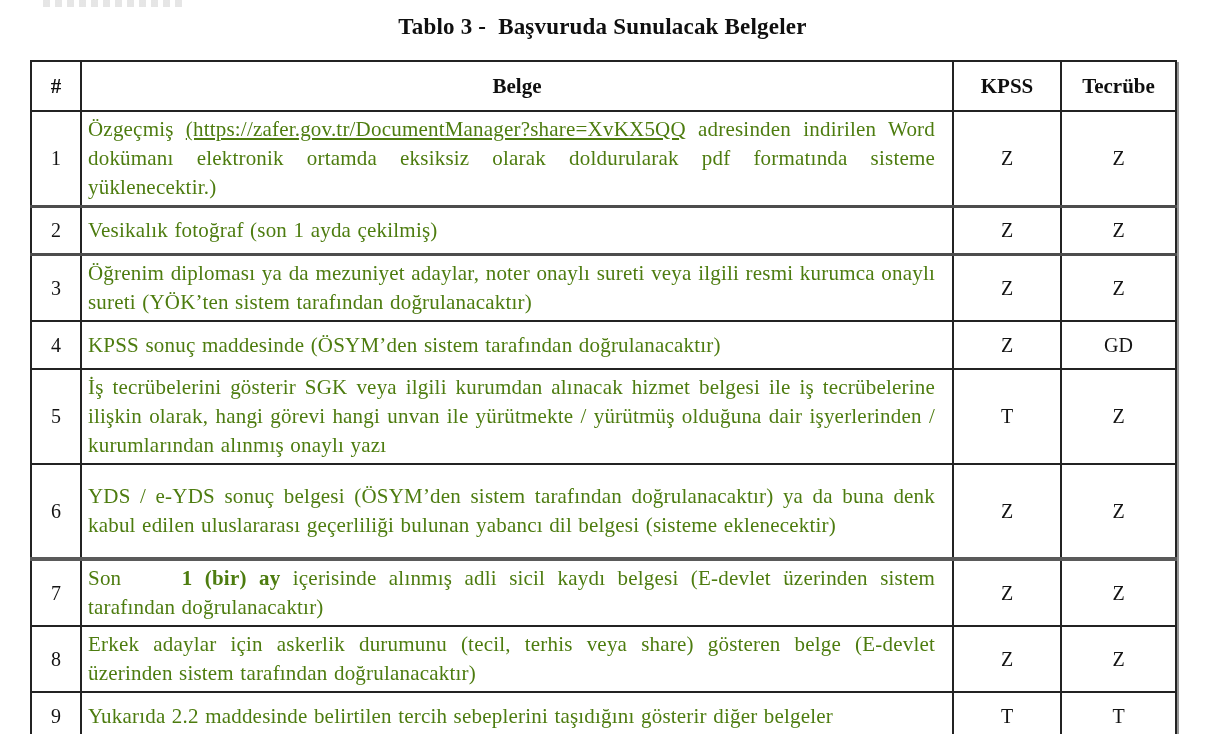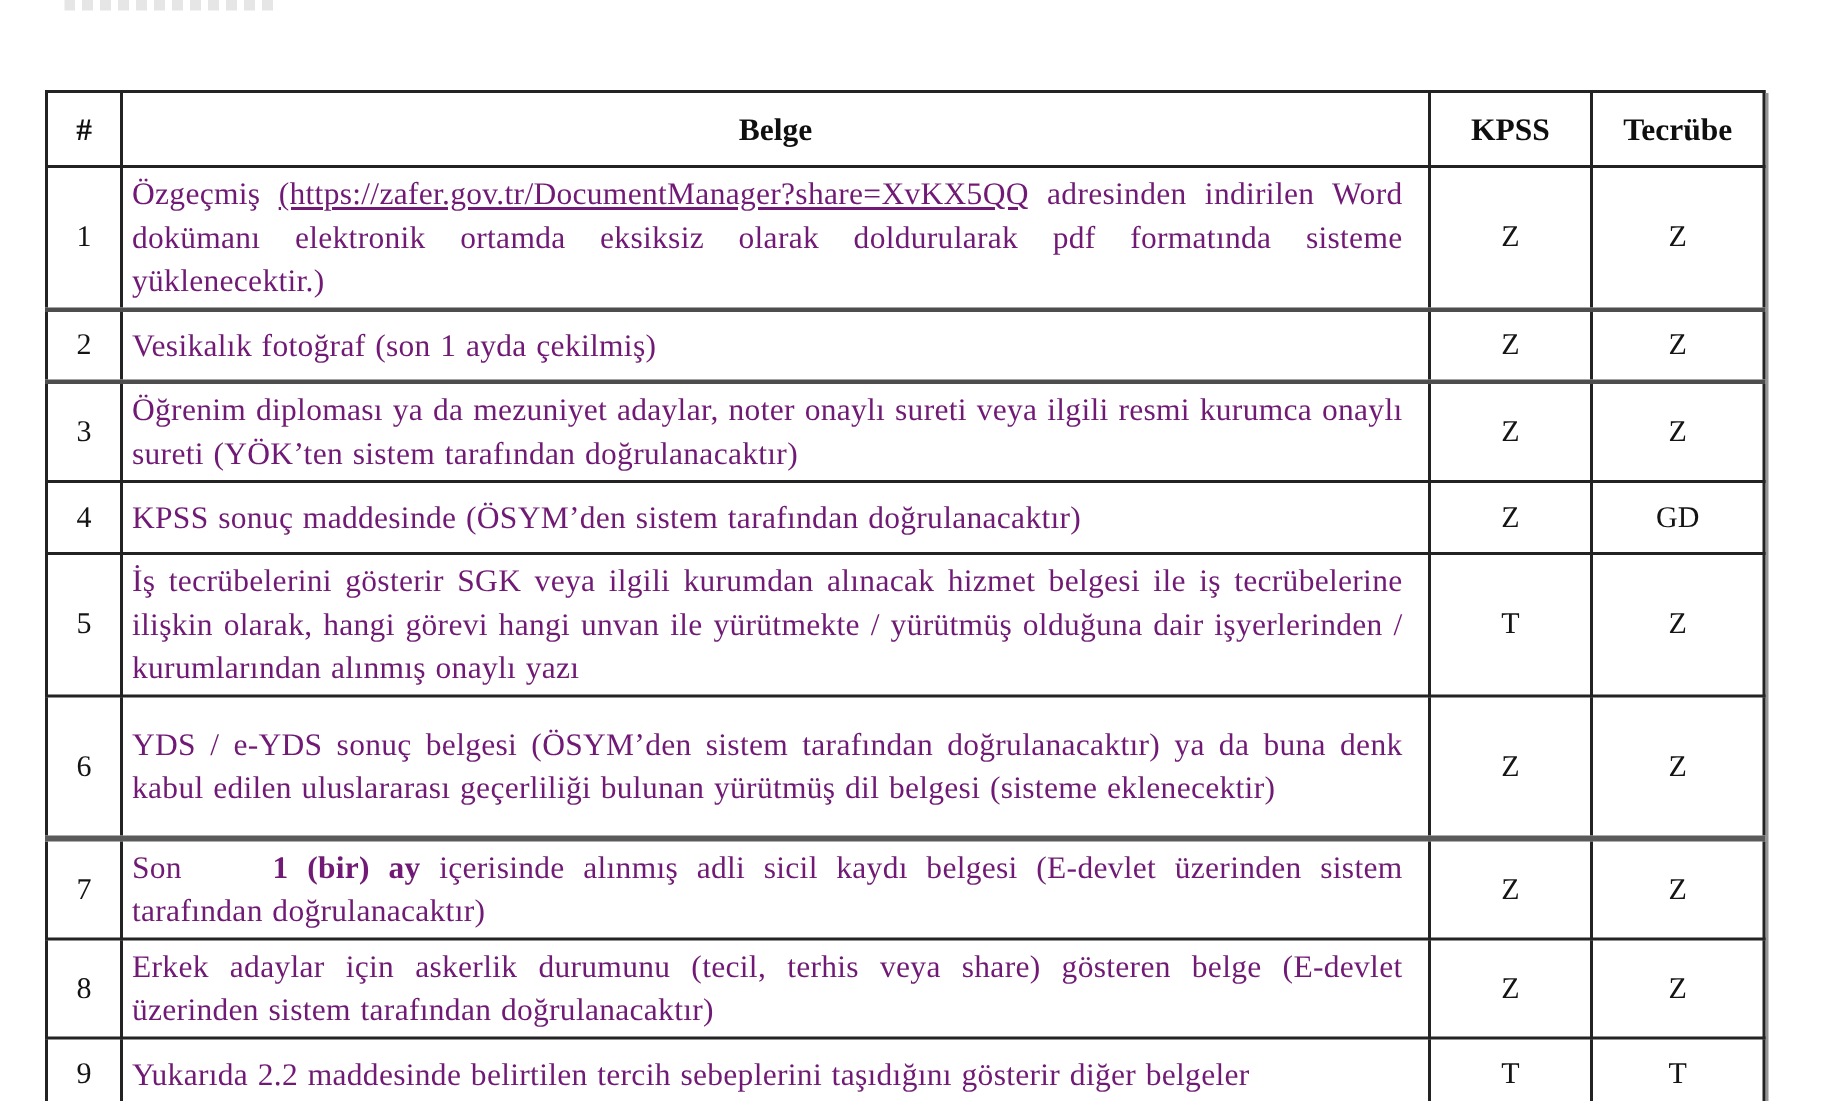--- a/index.html
+++ b/index.html
@@ -72,21 +72,21 @@
     font-size: 20px;
     padding: 2px;
   }
   td.c-belge {
     font-size: 21px;
     line-height: 29px;
     letter-spacing: 0.2px;
     word-spacing: 1px;
     text-align: justify;
     padding: 3px 17px 3px 6px;
-    color: #701a75;
+    color: #4d7c0f;
   }
   td.c-mark {
     text-align: center;
     font-size: 20px;
     padding: 2px;
   }
   td.c-belge .u { text-decoration: underline; }
   td.c-belge .b { font-weight: bold; margin-left: 48px; }
   
   tbody tr:nth-child(2) td,
@@ -103,20 +103,21 @@
   tbody tr:nth-child(8) { height: 64px; }
   tbody tr:nth-child(9) { height: 48px; }
 </style>
 </head>
 <body>
 
 <div class="page">
 
   <div class="scan-artifact"></div>
 
+  <h1 class="doc-title">Tablo 3 -&nbsp; Başvuruda Sunulacak Belgeler</h1>
 
   <table class="belgeler">
     <colgroup>
       <col class="c1">
         <col class="c2">
         <col class="c3">
         <col class="c4">
     </colgroup>
     <thead>
       <tr>
@@ -152,21 +153,21 @@
           <td class="c-mark">GD</td>
         </tr>
         <tr>
           <td class="c-num">5</td>
           <td class="c-belge"><span>İş tecrübelerini gösterir SGK veya ilgili kurumdan alınacak hizmet belgesi ile iş tecrübelerine ilişkin olarak, hangi görevi hangi unvan ile yürütmekte / yürütmüş olduğuna dair işyerlerinden / kurumlarından alınmış onaylı yazı</span></td>
           <td class="c-mark">T</td>
           <td class="c-mark">Z</td>
         </tr>
         <tr>
           <td class="c-num">6</td>
-          <td class="c-belge"><span>YDS / e-YDS sonuç belgesi (ÖSYM’den sistem tarafından doğrulanacaktır) ya da buna denk kabul edilen uluslararası geçerliliği bulunan yürütmüş dil belgesi (sisteme eklenecektir)</span></td>
+          <td class="c-belge"><span>YDS / e-YDS sonuç belgesi (ÖSYM’den sistem tarafından doğrulanacaktır) ya da buna denk kabul edilen uluslararası geçerliliği bulunan yabancı dil belgesi (sisteme eklenecektir)</span></td>
           <td class="c-mark">Z</td>
           <td class="c-mark">Z</td>
         </tr>
         <tr>
           <td class="c-num">7</td>
           <td class="c-belge"><span>Son </span><span class="b">1 (bir) ay</span><span> içerisinde alınmış adli sicil kaydı belgesi (E-devlet üzerinden sistem tarafından doğrulanacaktır)</span></td>
           <td class="c-mark">Z</td>
           <td class="c-mark">Z</td>
         </tr>
         <tr>

